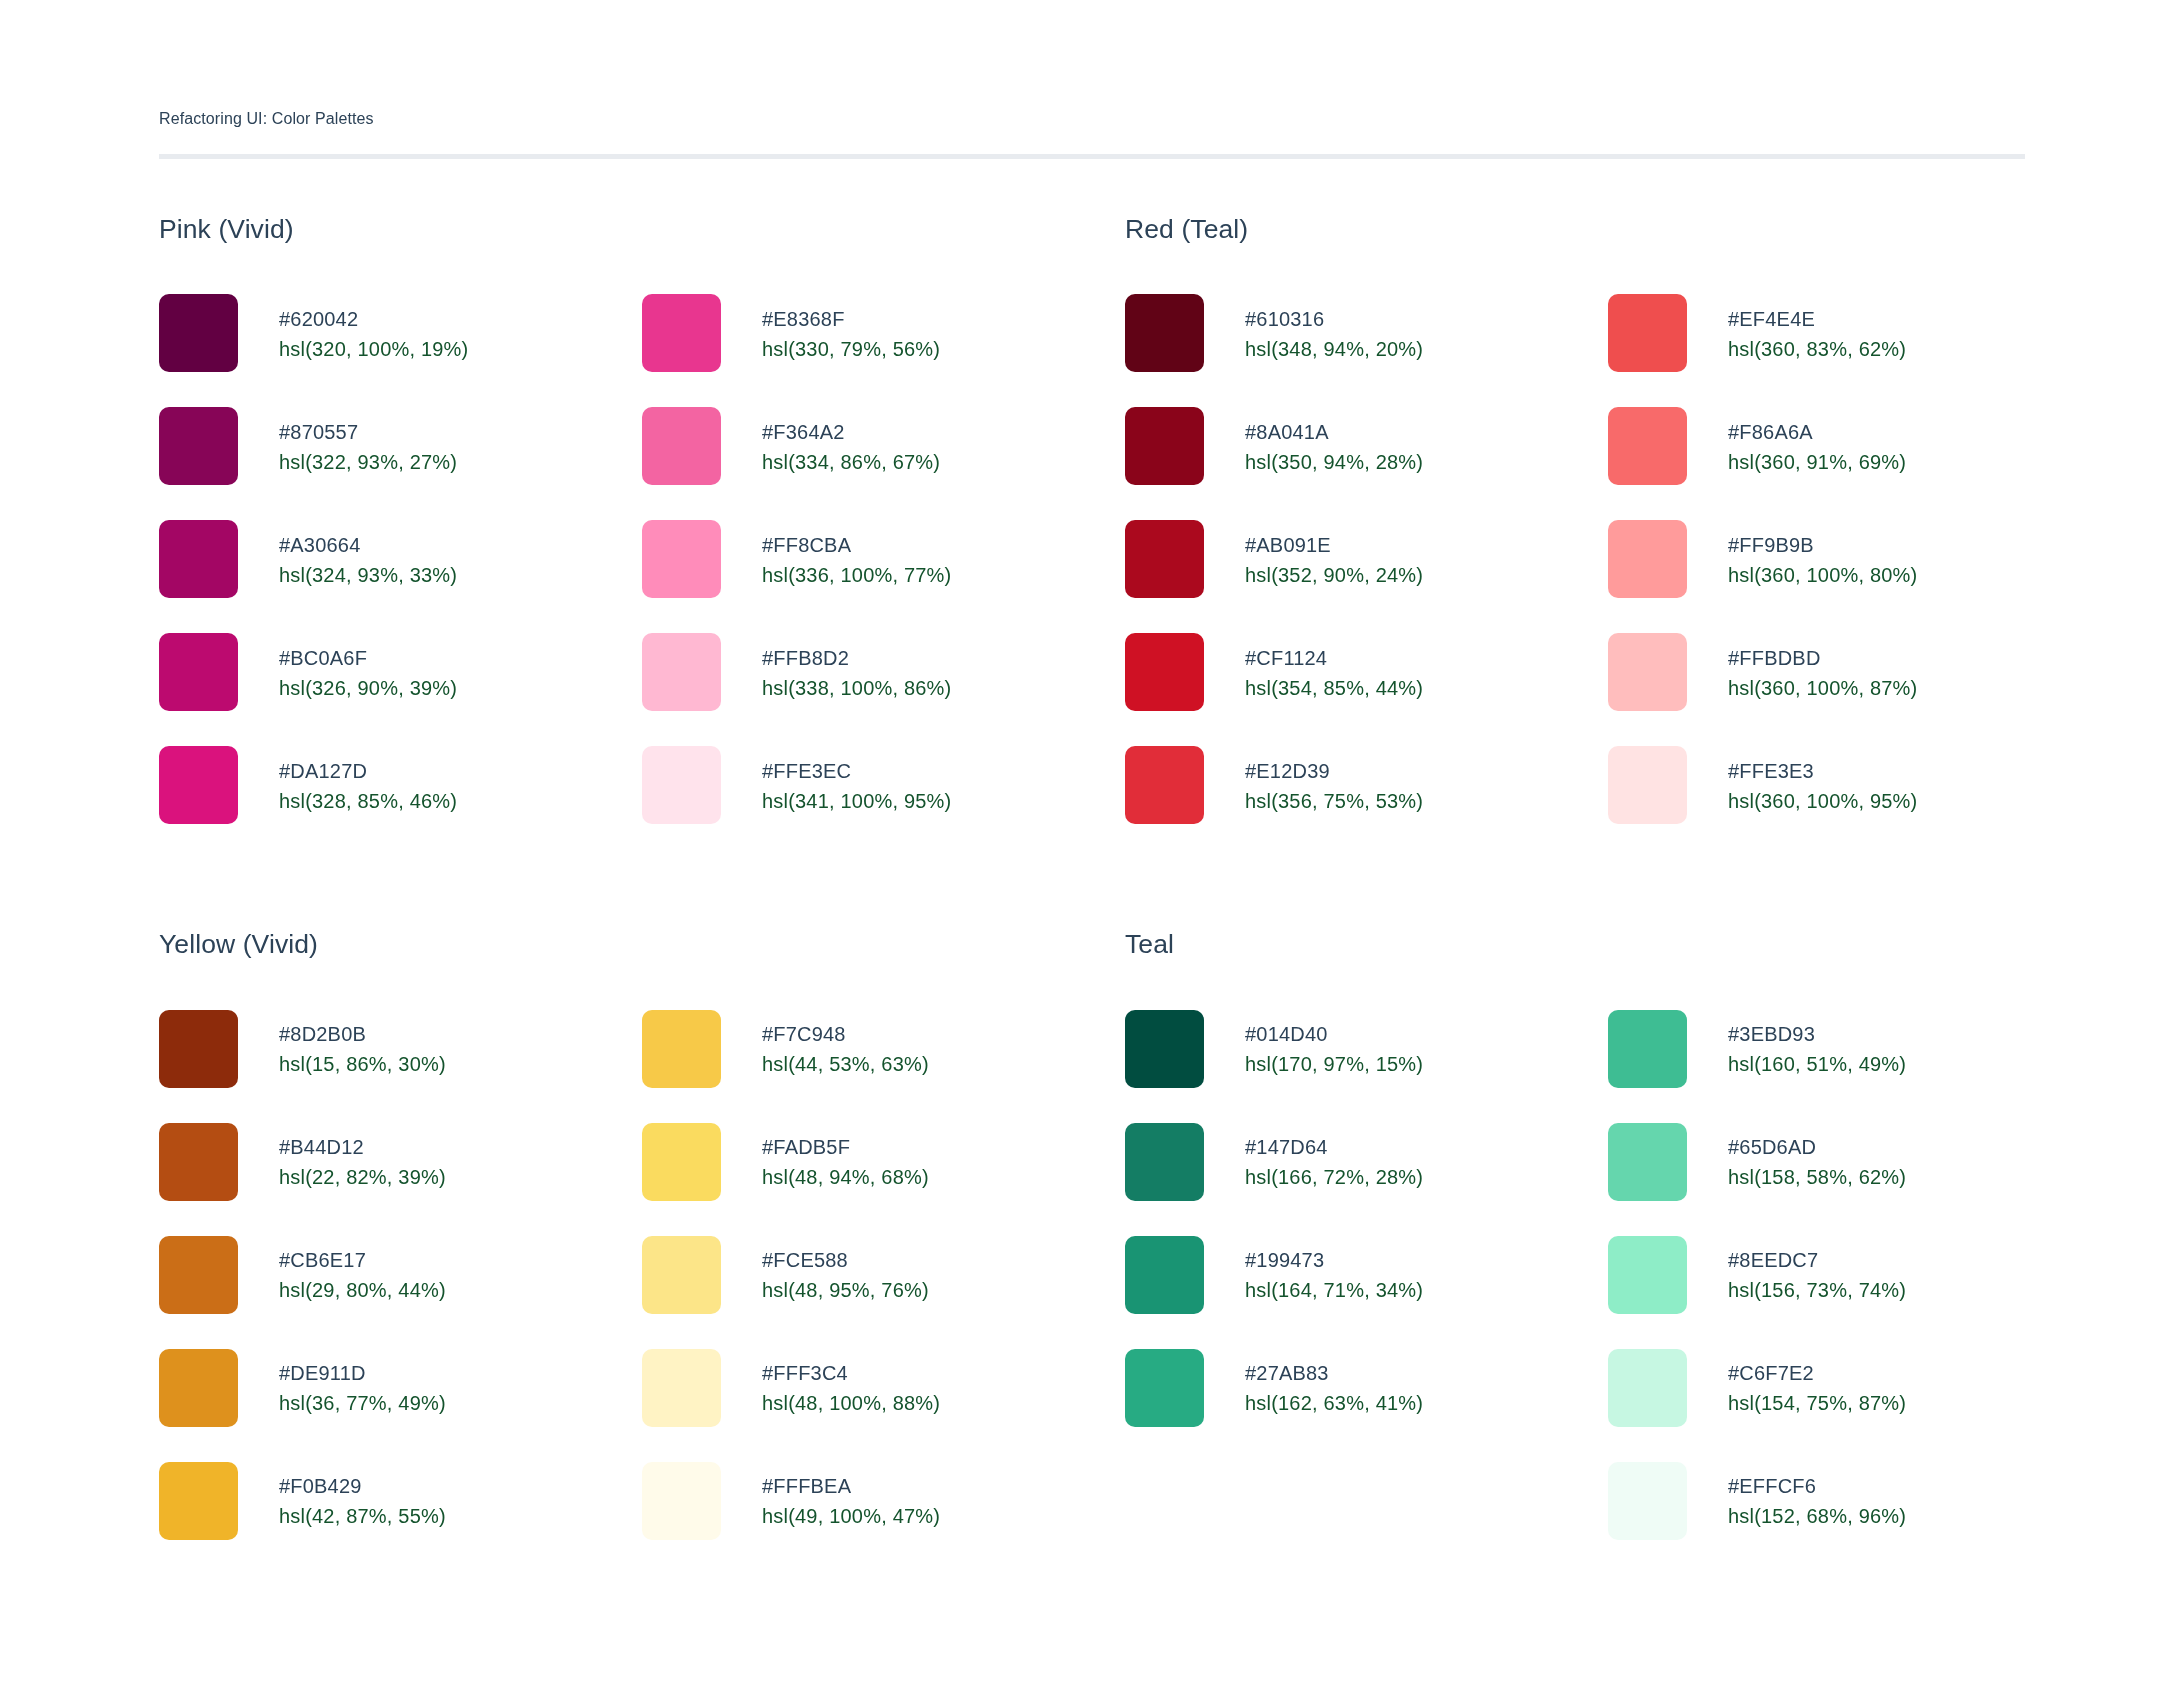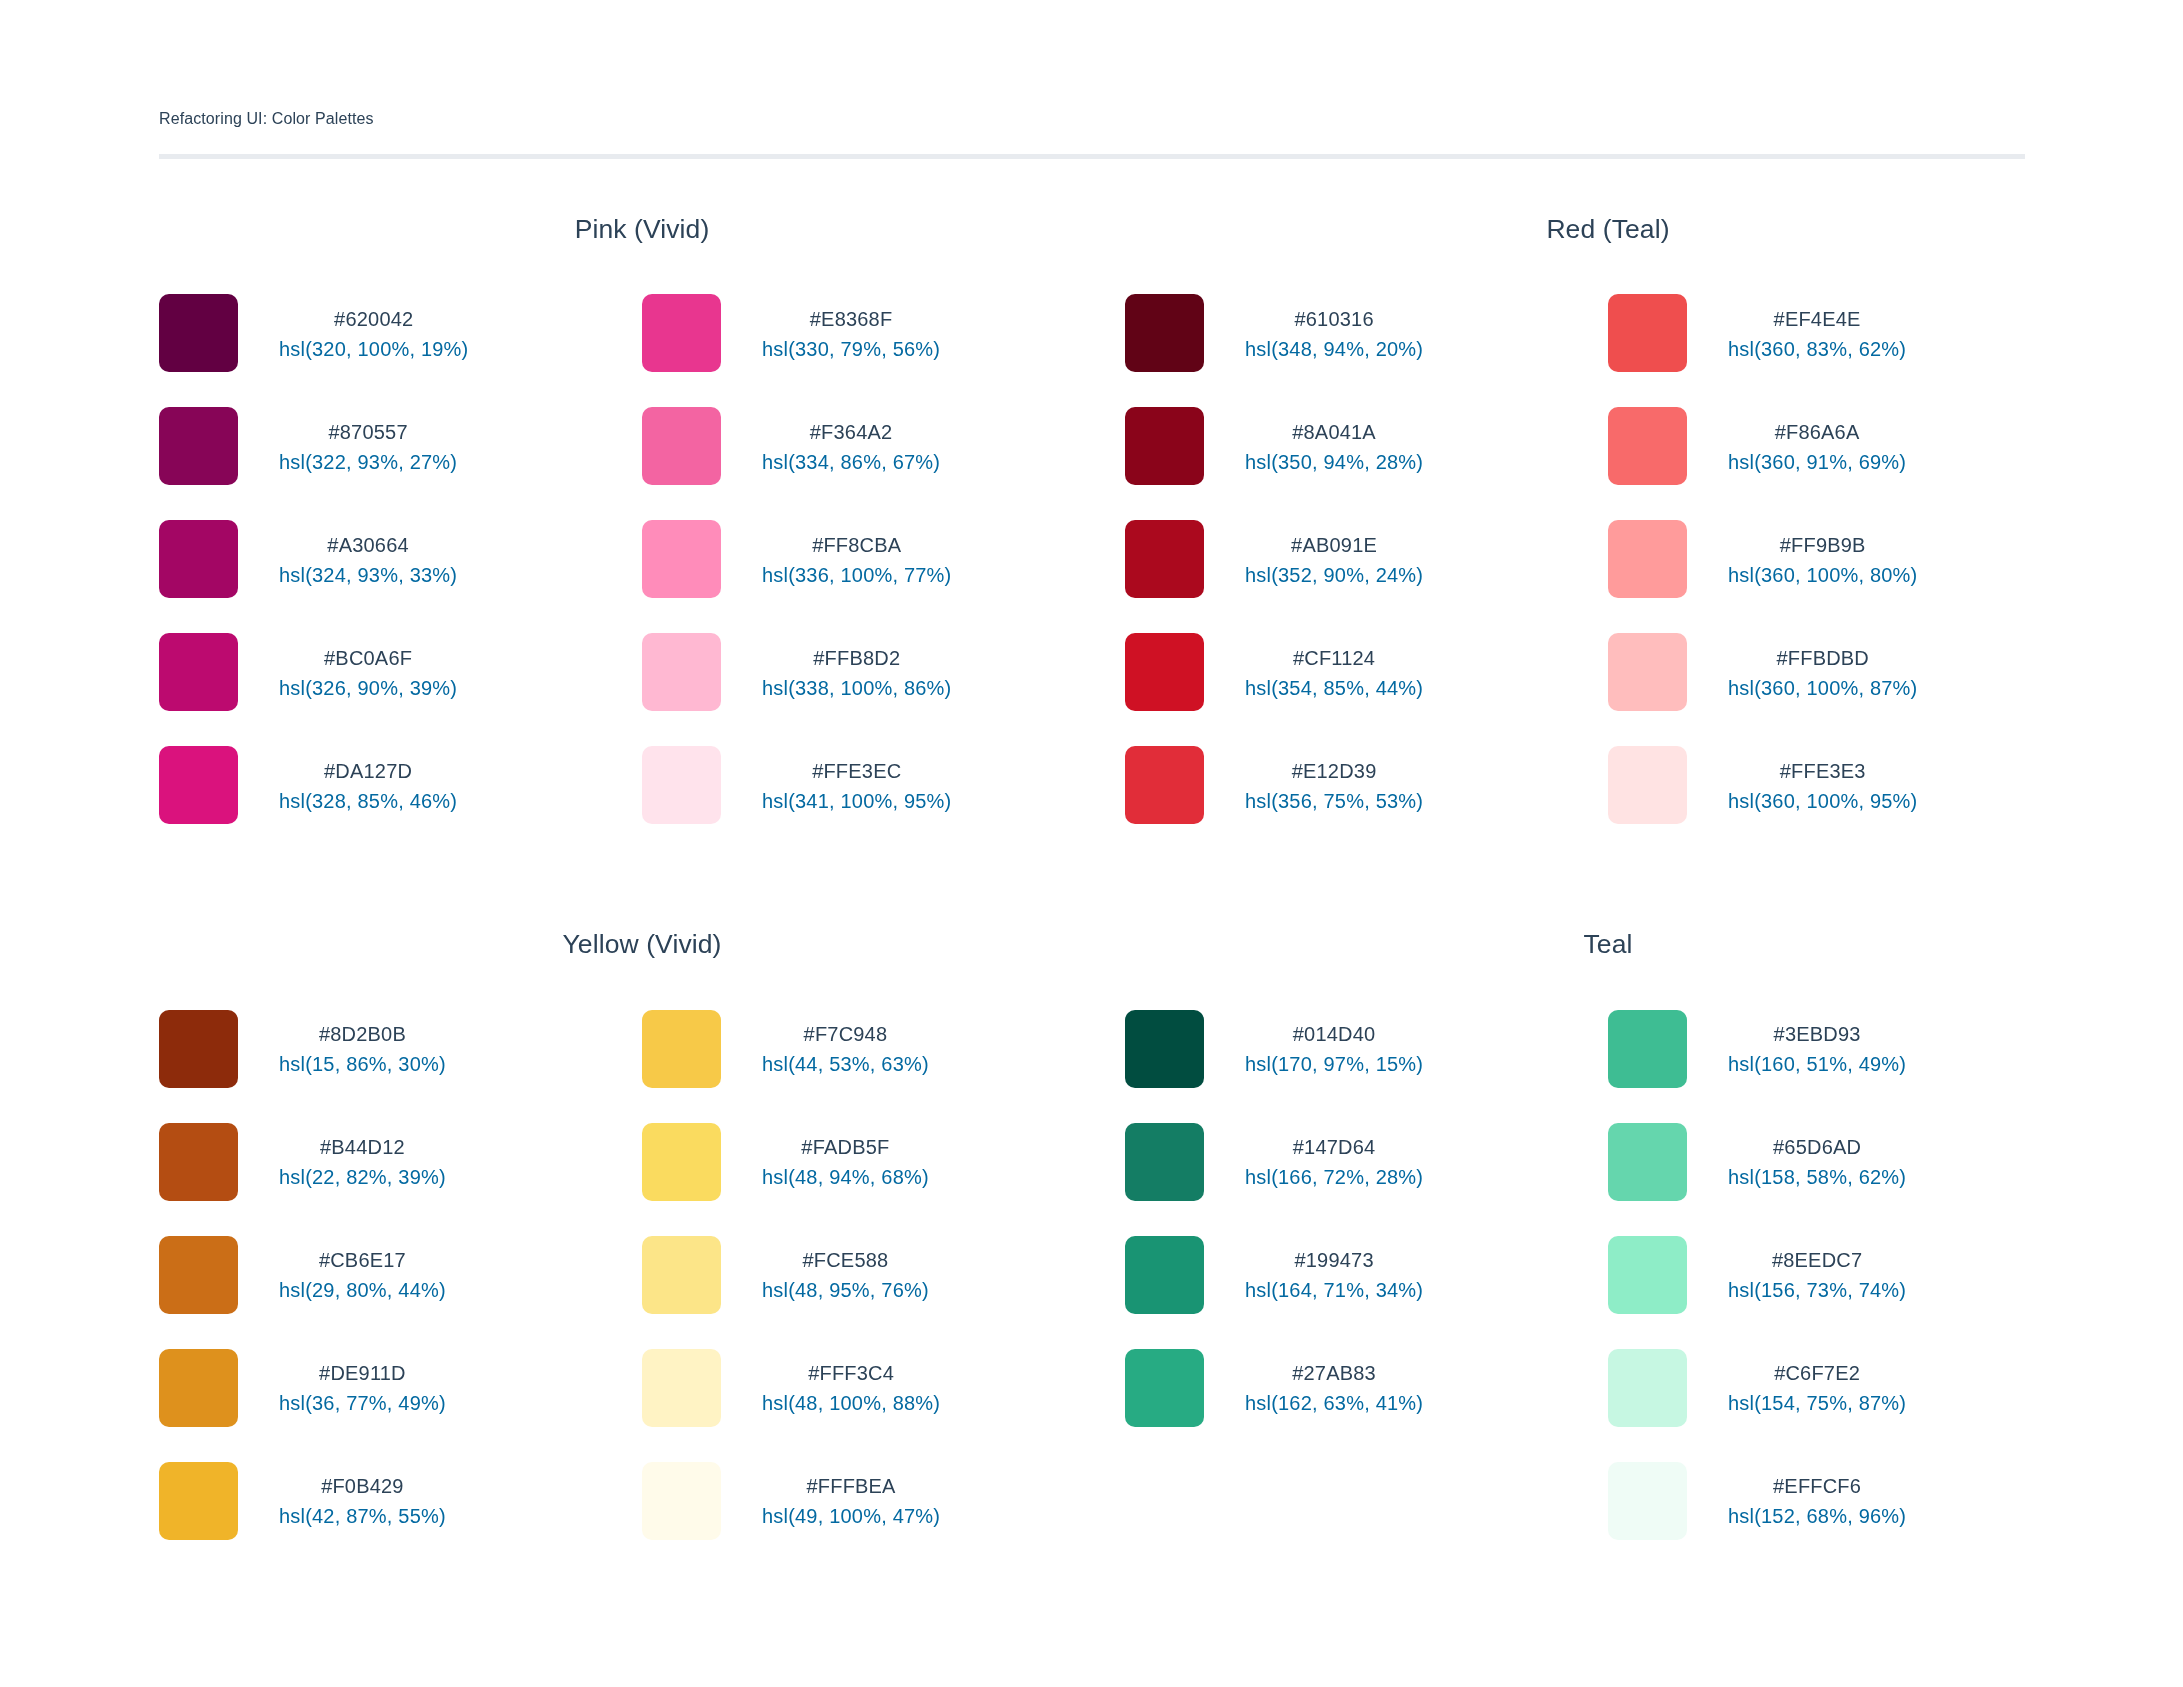--- a/index.html
+++ b/index.html
@@ -42,21 +42,20 @@
     background: #E8EBEF;
   }
 
   
   .palette-grid {
     display: grid;
     grid-template-columns: 966px 966px;
     column-gap: 0px;
     row-gap: 0px;
     margin-top: 57px;
-    text-align: center;
   }
 
   .palette {
     width: 966px;
   }
   .palette-row-2 { margin-top: 72px; }
 
   .palette-name {
     font-size: 26.5px;
     font-weight: 400;
@@ -100,21 +99,21 @@
     font-size: 20px;
     line-height: 30px;
     color: #2C4257;
     letter-spacing: 0.2px;
     white-space: nowrap;
   }
 
   .swatch-hsl {
     font-size: 20px;
     line-height: 30px;
-    color: #0369a1;
+    color: #14532d;
     letter-spacing: 0.2px;
     white-space: nowrap;
   }
 </style>
 </head>
 <body>
 
 <div class="page">
 
   <div class="header">

